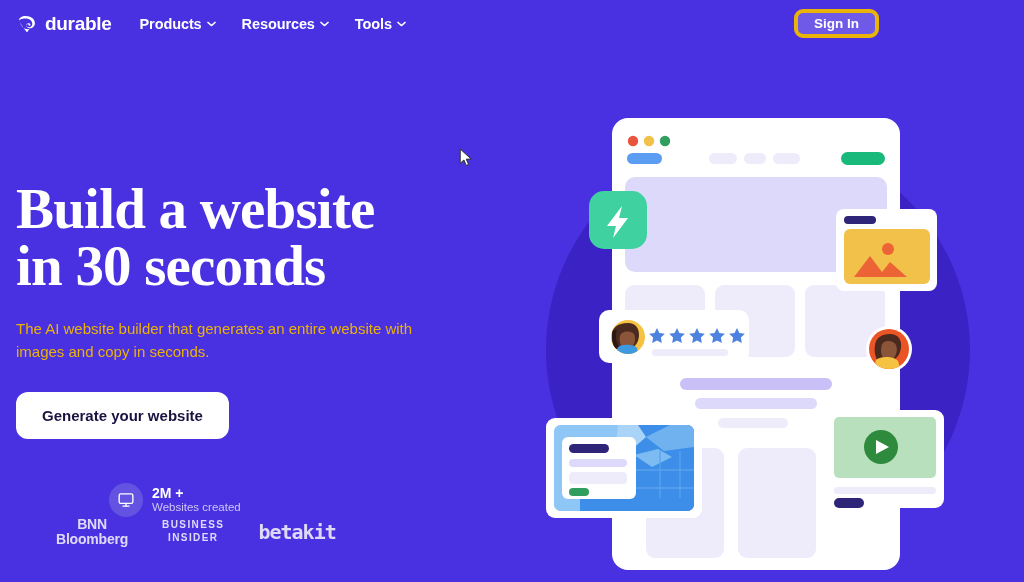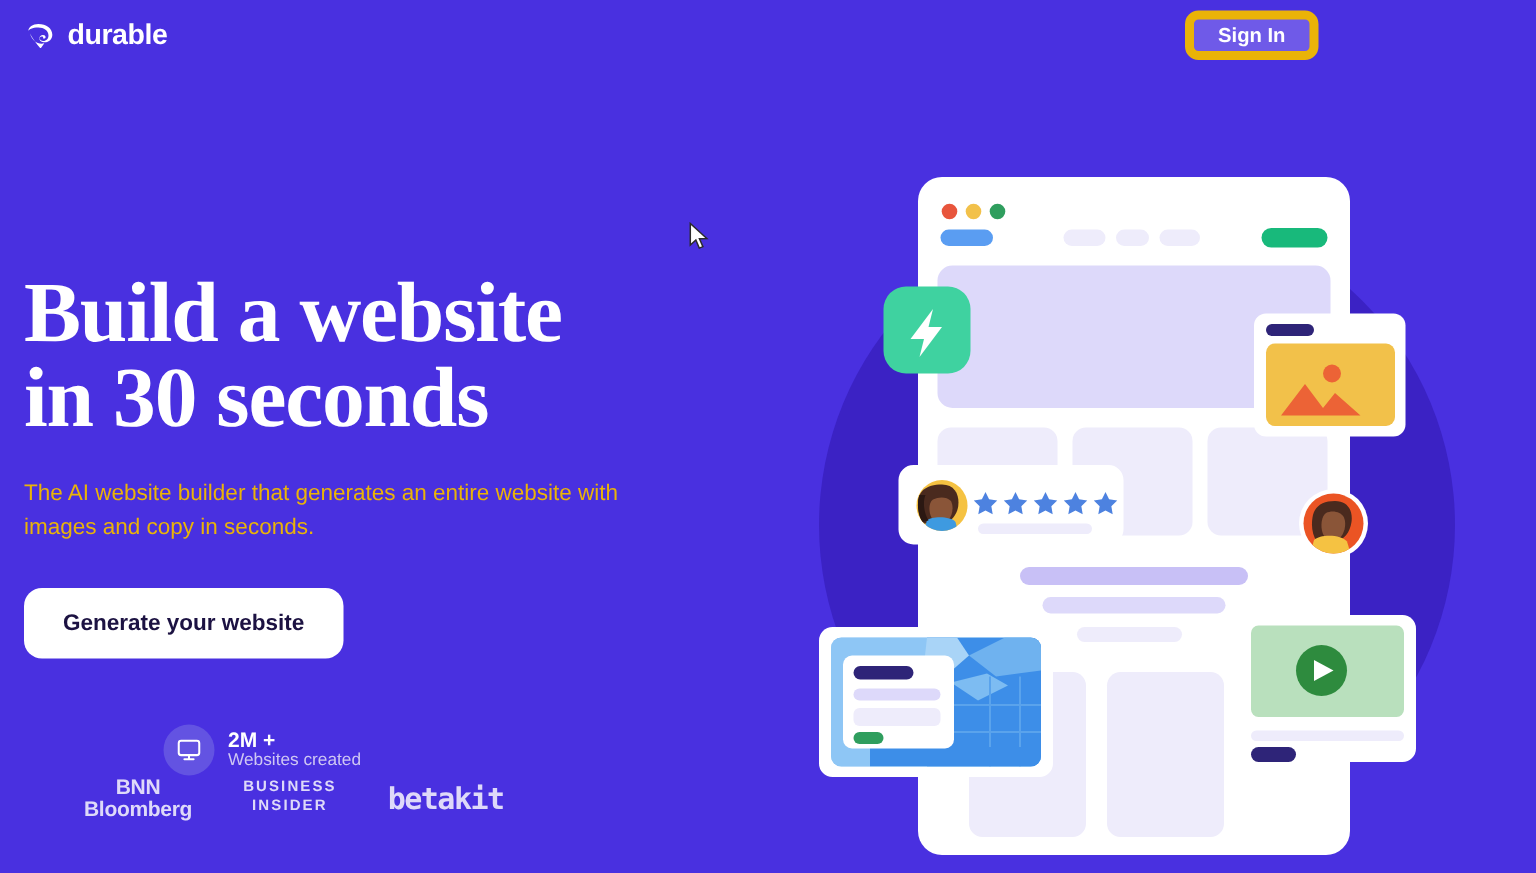--- a/index.html
+++ b/index.html
@@ -48,21 +48,21 @@
     color: #ffffff;
     font-size: 14.5px;
     font-weight: 600;
     cursor: pointer;
     letter-spacing: -0.1px;
   }
   .chev { width: 9px; height: 6px; display: block; opacity: .95; }
   .signin {
     margin-left: auto;
     background: #6f5ae8;
-    border: 6px solid #eab308;
+    border: 4px solid #eab308;
     color: #ffffff;
     font-size: 13.5px;
     font-weight: 700;
     padding: 3px 16px;
     border-radius: 9px;
     cursor: pointer;
     font-family: "Liberation Sans", sans-serif;
     text-align: center;
   }
 
@@ -185,20 +185,40 @@
 <div class="nav">
 
   <div class="brand">
     <svg class="brand-mark" viewBox="0 0 24 24">
       <path d="M3.2 8.4 C3.2 5.4 6.4 3.3 10.4 3.3 C16.3 3.3 20.6 6.6 20.6 11.1 C20.6 14.2 18.2 16.6 15.1 16.6 C12.9 16.6 11.2 15.4 11.2 13.6 C11.2 12.2 12.3 11.2 13.8 11.2 C14.9 11.2 15.7 11.8 15.7 12.7 C15.7 13.4 15.2 13.9 14.5 13.9 C14.1 13.9 13.8 13.7 13.8 13.4 C13.8 13.2 13.9 13.1 14.1 13.1 C14.0 12.6 13.5 12.3 12.9 12.3 C12.0 12.3 11.4 12.9 11.4 13.7 C11.4 14.8 12.5 15.6 14.0 15.6 C16.2 15.6 17.8 13.9 17.8 11.6 C17.8 8.3 14.6 5.9 10.3 5.9 C6.2 5.9 3.2 7.5 3.2 8.4 Z" fill="#ffffff"></path>
       <path d="M4.0 9.6 C6.0 13.4 9.2 17.6 11.4 20.4 C11.8 20.9 12.3 20.9 12.6 20.4 C13.2 19.6 14.0 18.5 14.8 17.3 C14.0 17.5 13.4 17.6 12.8 17.6 C9.0 17.6 6.0 14.9 4.6 10.9 C4.4 10.4 4.2 9.9 4.0 9.6 Z" fill="#ffffff"></path>
     </svg>
     <span class="brand-name">durable</span>
   </div>
 
+  <div class="nav-links">
+    <div class="nav-item">
+      <span>Products</span>
+      <svg class="chev" viewBox="0 0 10 6">
+        <path d="M1 1.2 L5 4.8 L9 1.2" fill="none" stroke="#ffffff" stroke-width="1.6" stroke-linecap="round" stroke-linejoin="round"></path>
+      </svg>
+    </div>
+    <div class="nav-item">
+      <span>Resources</span>
+      <svg class="chev" viewBox="0 0 10 6">
+        <path d="M1 1.2 L5 4.8 L9 1.2" fill="none" stroke="#ffffff" stroke-width="1.6" stroke-linecap="round" stroke-linejoin="round"></path>
+      </svg>
+    </div>
+    <div class="nav-item">
+      <span>Tools</span>
+      <svg class="chev" viewBox="0 0 10 6">
+        <path d="M1 1.2 L5 4.8 L9 1.2" fill="none" stroke="#ffffff" stroke-width="1.6" stroke-linecap="round" stroke-linejoin="round"></path>
+      </svg>
+    </div>
+  </div>
 
   <button class="signin">Sign In</button>
 </div>
 
 <div class="hero-copy">
   <h1 class="headline">
     <span class="ln">Build a website</span>
     <span class="ln">in 30 seconds</span>
   </h1>
   <p class="subhead">

